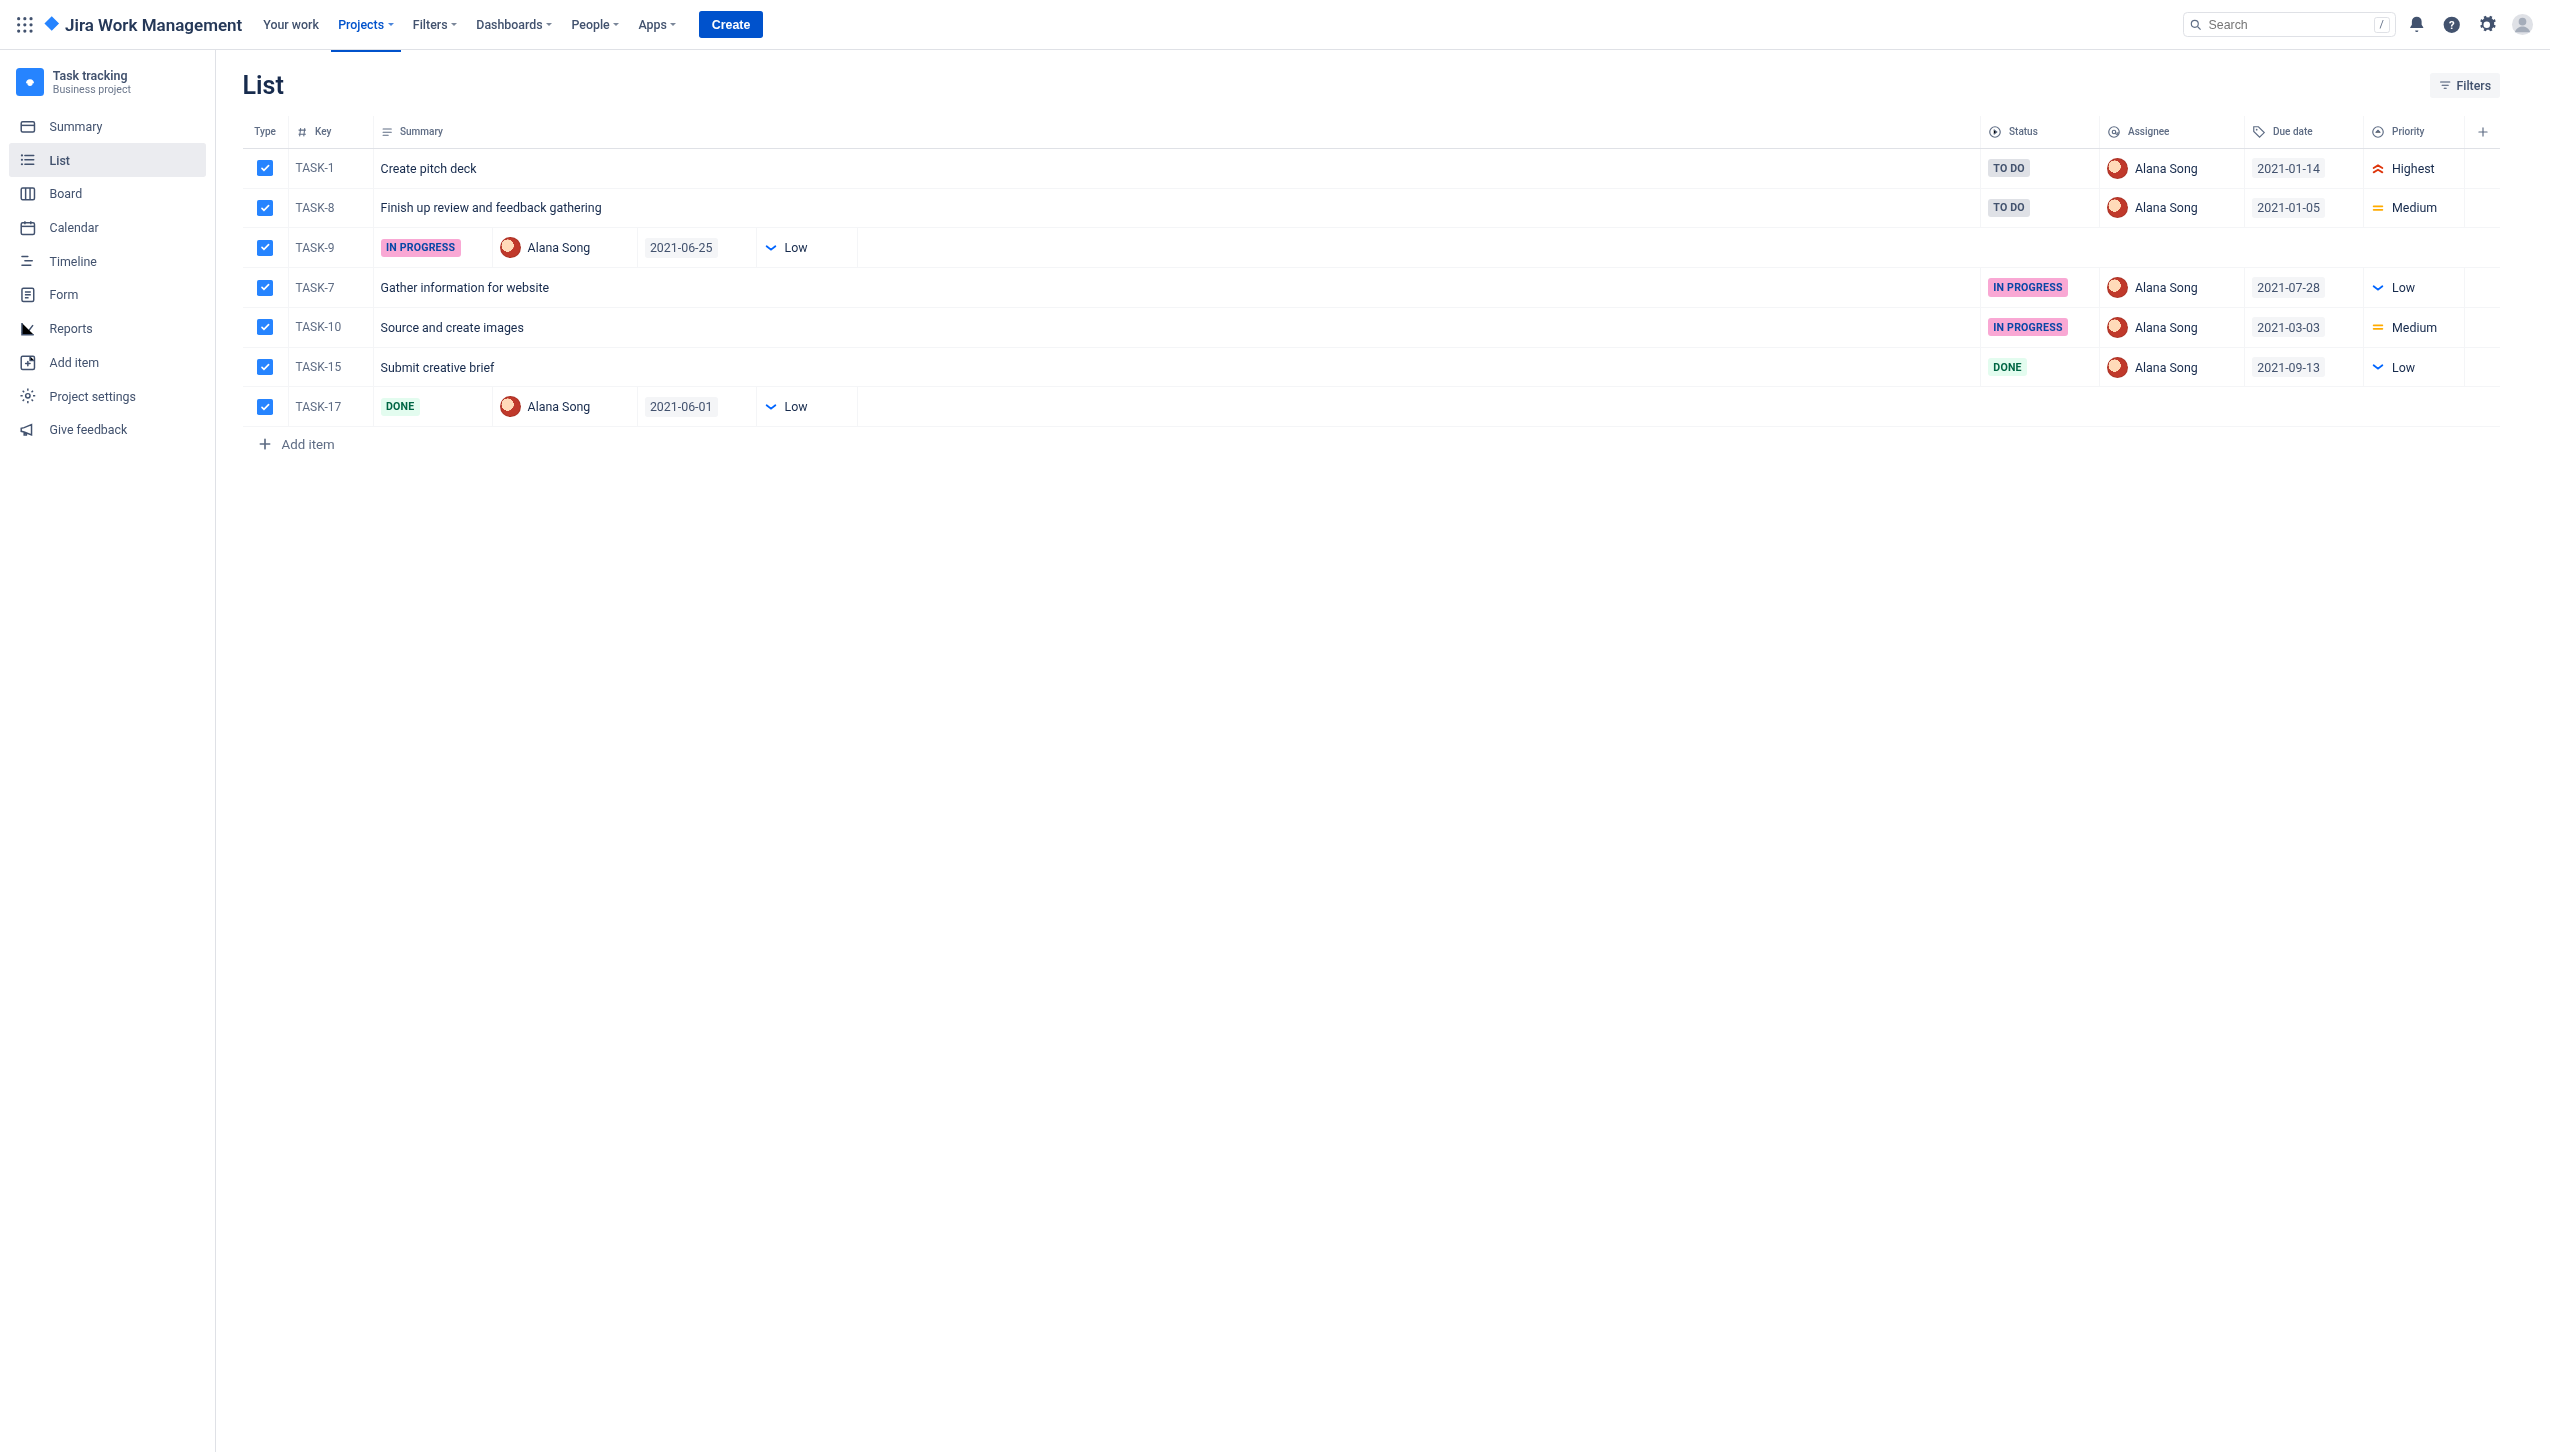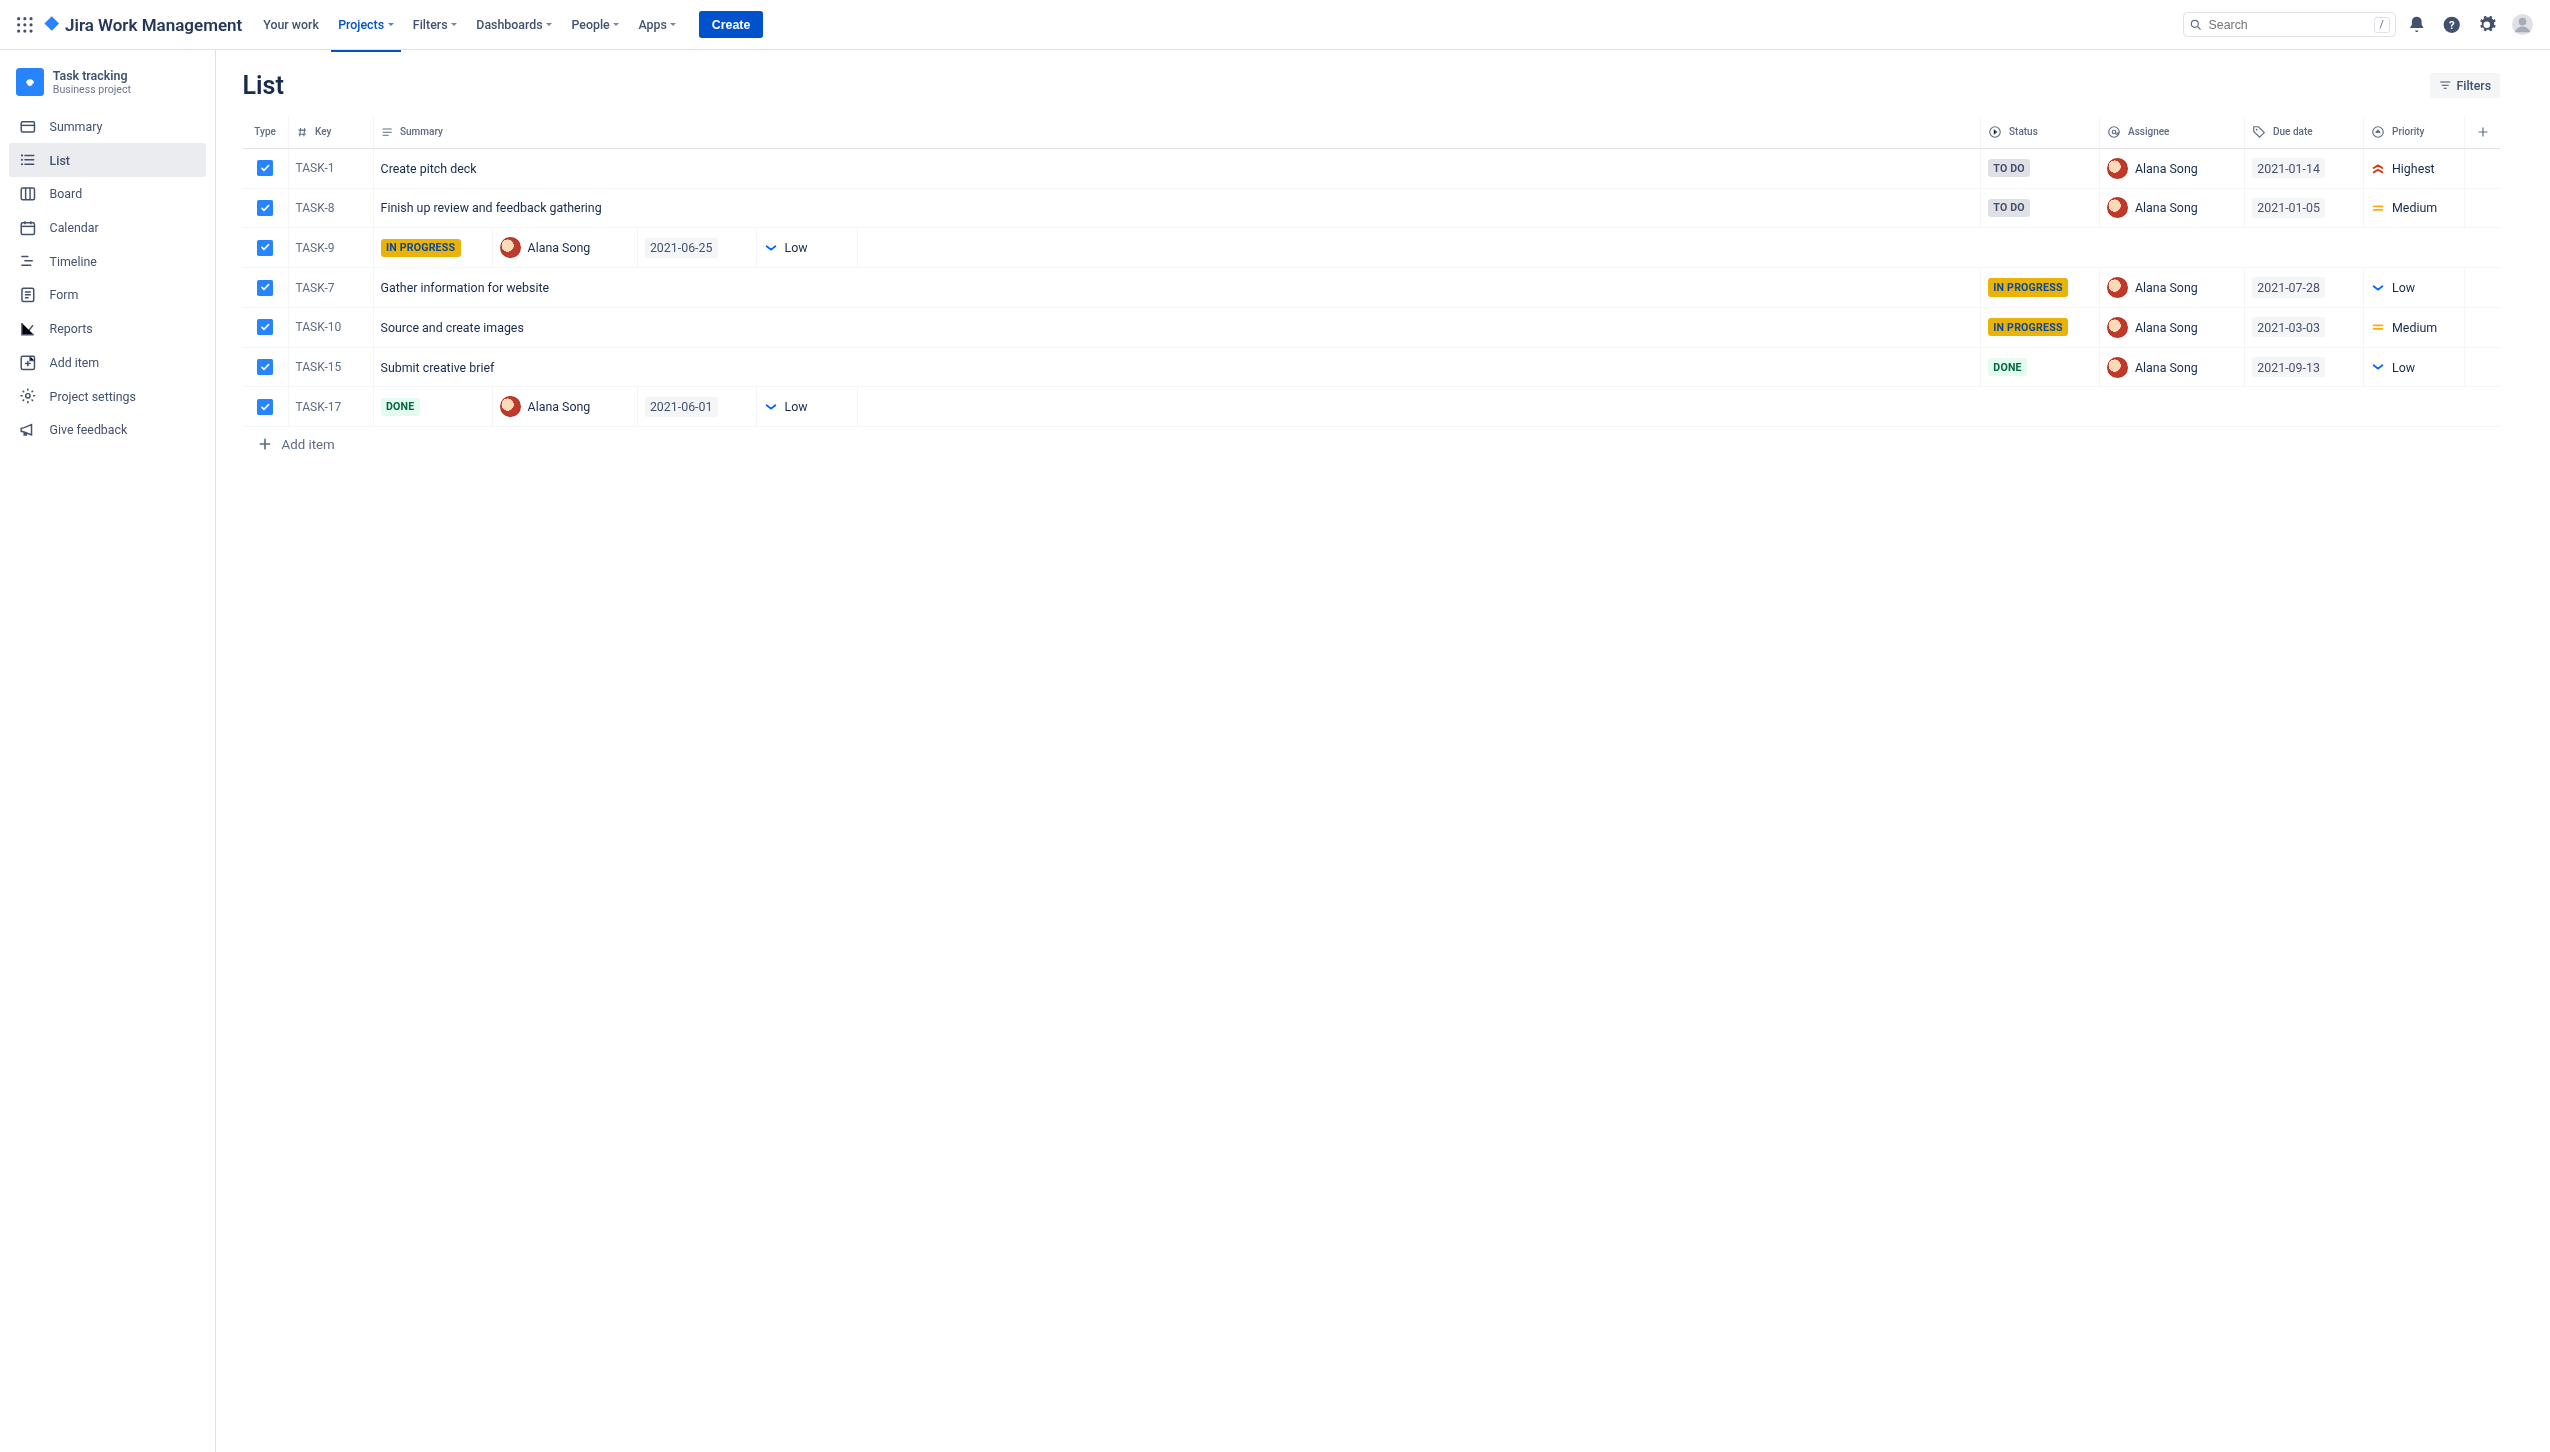--- a/index.html
+++ b/index.html
@@ -41,21 +41,21 @@
 .col-status { width: 119px; }
 .col-assignee { width: 145px; }
 .col-due { width: 119px; }
 .col-priority { width: 101px; }
 .col-add { width: 35px; justify-content:center; border-right:none; }
 .trow { display:flex; border-bottom: 0.9px solid #F4F5F7; font-size:12.4px; }
 .type-badge { width:16px; height:16px; background:#2684FF; border-radius:1.8px; display:flex; align-items:center; justify-content:center; }
 .key-text { color:#5E6C84; font-size:12px; }
 .status-pill { padding:2.7px 5.3px; border-radius:3px; font-weight:700; font-size:10.6px; letter-spacing:0.2px; }
 .status-todo { background:#DFE1E6; color:#42526E; }
-.status-inprogress { background:#eab308; color:#0747A6; }
+.status-inprogress { background:#f9a8d4; color:#0747A6; }
 .status-done { background:#E3FCEF; color:#006644; }
 .avatar { width:21px; height:21px; border-radius:50%; background: radial-gradient(circle at 35% 40%, #FFDAB9 36%, #C0392B 37%); border:0.9px solid rgba(0,0,0,0.1); flex-shrink:0; }
 .date-pill { background:#F4F5F7; padding:2.7px 5.3px; border-radius:2.7px; color:#42526E; font-size:12.4px; }
 .prio-icon { width:14px; height:14px; }
 .add-row { display:flex; align-items:center; gap:8.9px; padding: 8.9px 14px; color:#5E6C84; cursor:pointer; font-size:13.3px; }
 svg { display:block; }
 </style>
 </head>
 <body>
 

